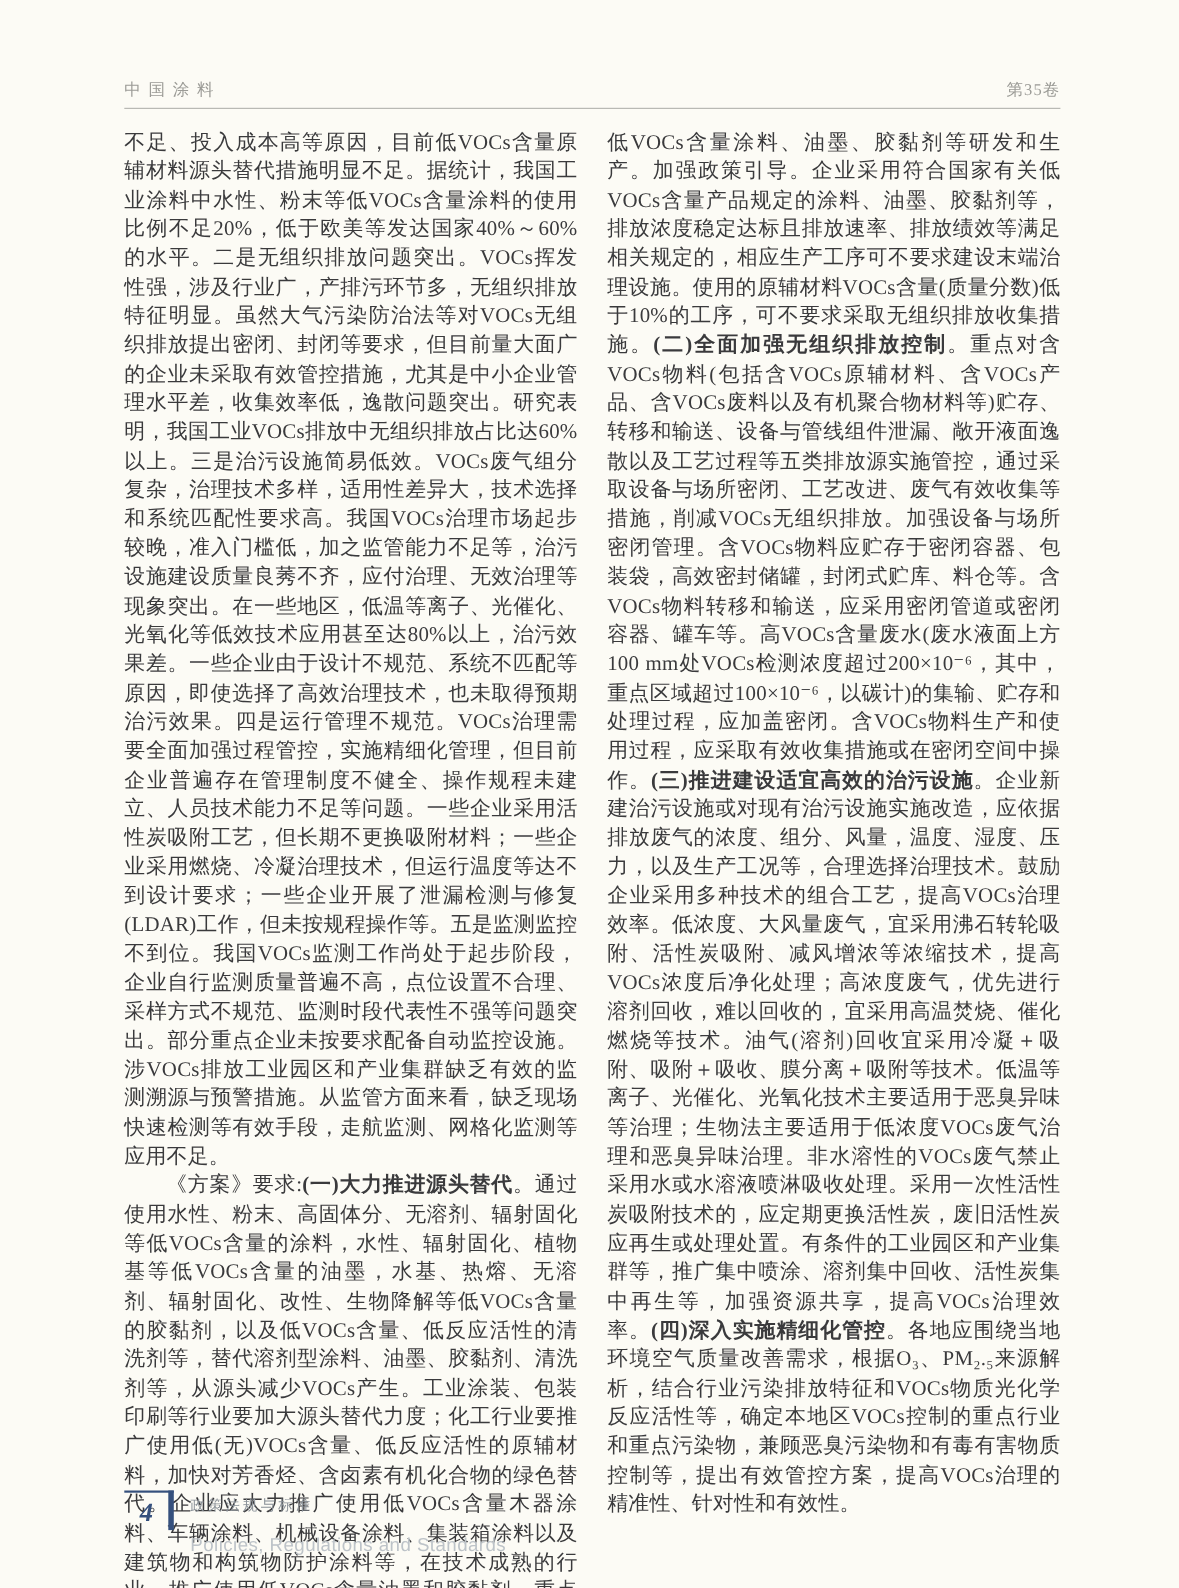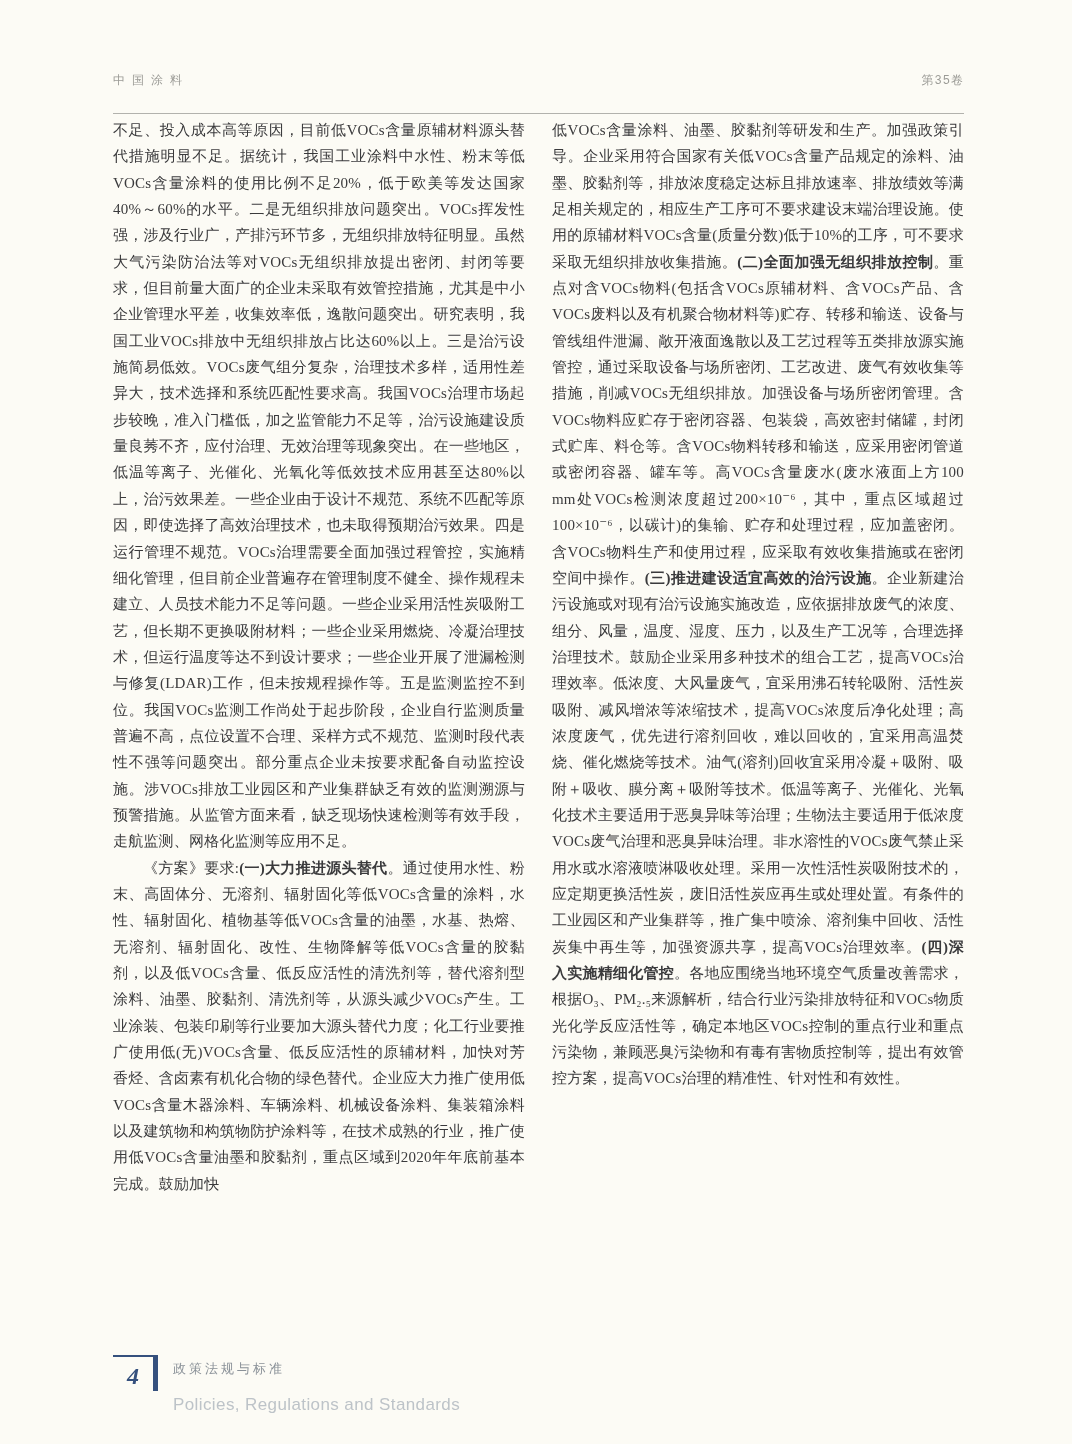--- a/index.html
+++ b/index.html
@@ -6,35 +6,35 @@
   body{
     width:1072px;height:1444px;
     background:#fcfbf5;
     position:relative;
     overflow:hidden;
     font-family:"Liberation Serif","DejaVu Serif",serif;
   }
   .header{
     position:absolute;left:113px;top:72px;width:851px;
     display:flex;justify-content:space-between;align-items:flex-end;
-    padding-bottom:24px;
+    padding-bottom:7px;
     border-bottom:1.5px solid #b2b2ad;
-    font-family:Liberation Mono, monospace;
-    font-size:12px;color:#9b9b96;
+    font-family:Liberation Serif, serif;
+    font-size:15px;color:#9b9b96;
   }
   .journal{letter-spacing:7px;}
   .volume{letter-spacing:1px;}
   .article{
     position:absolute;left:113px;top:117px;width:851px;
     display:flex;gap:27px;
   }
   .col{width:412px;}
   .col p{
     margin:0;
-    font-size:15px;
+    font-size:19px;
     line-height:26.35px;
     text-align:justify;
     color:#3a3a3c;
     letter-spacing:0.2px;
   }
   .ind{text-indent:2em;}
   .b{font-weight:bold;}
   .footer{
     position:absolute;left:113px;top:1355px;
     display:flex;align-items:flex-start;

